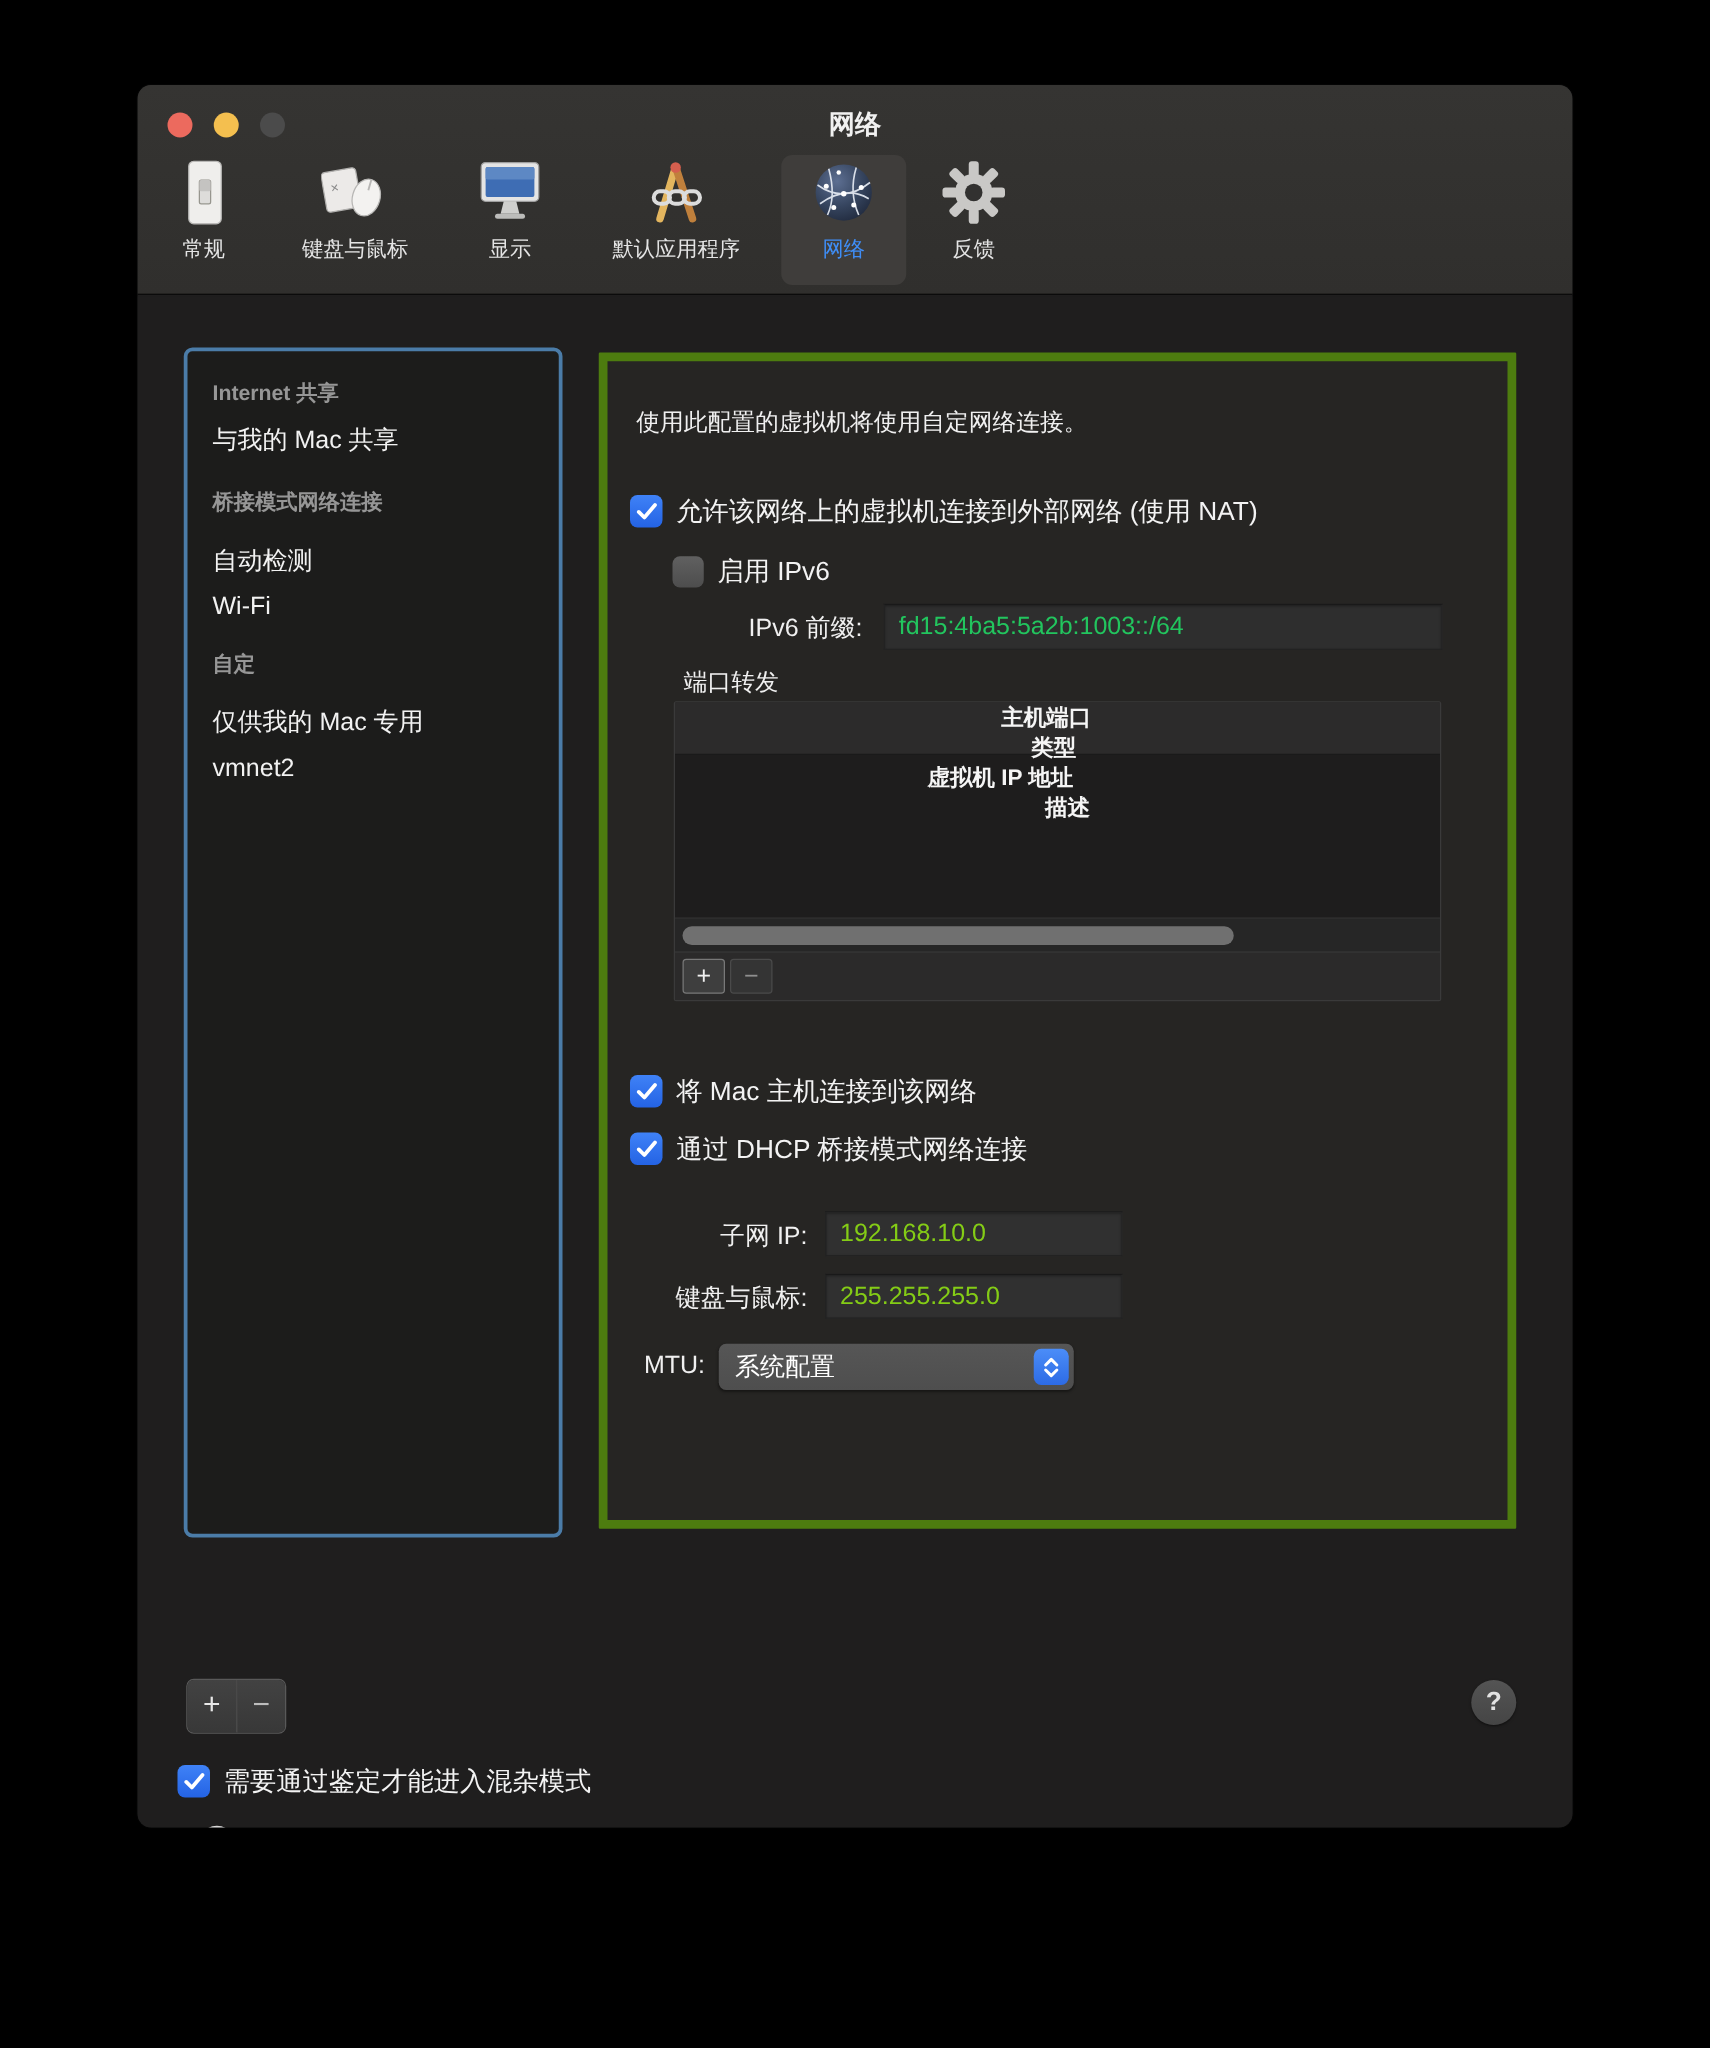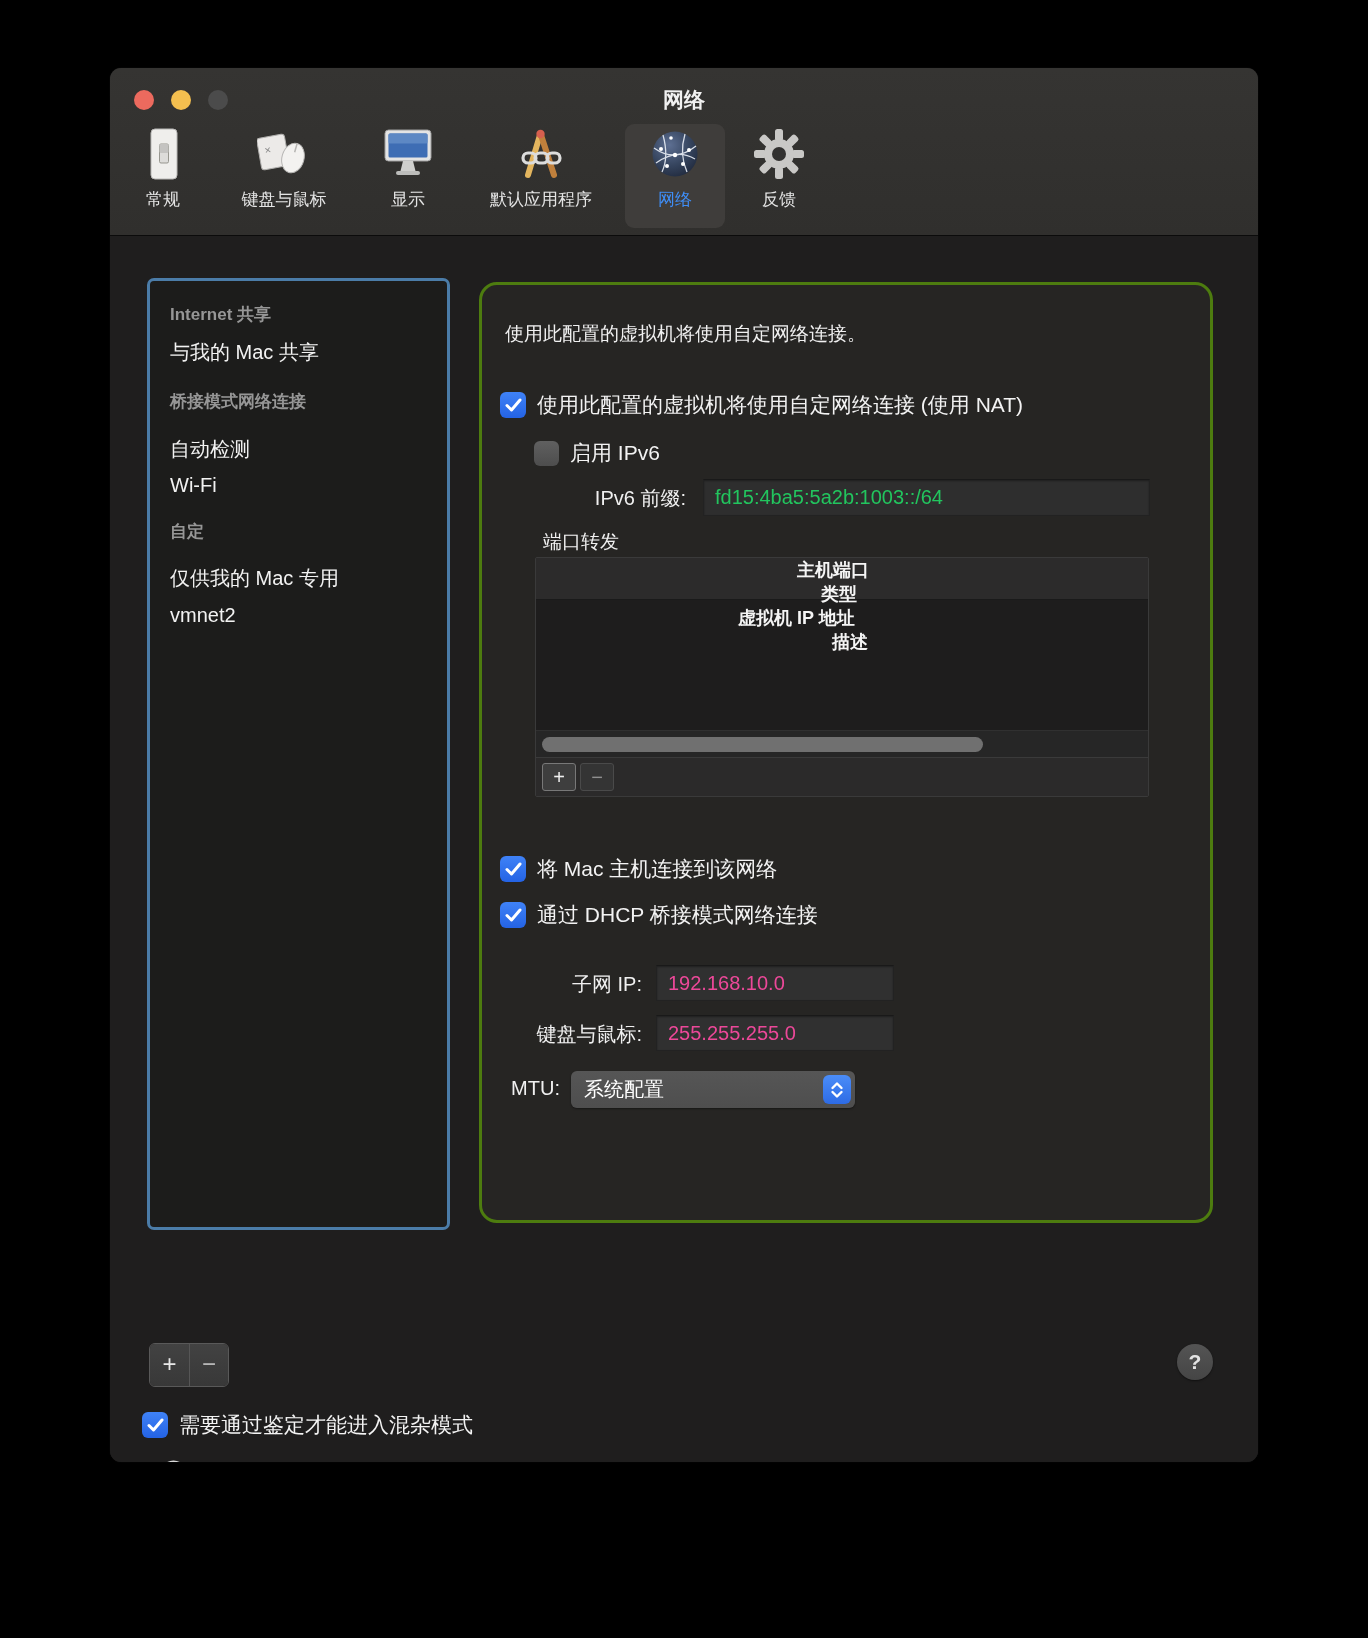--- a/index.html
+++ b/index.html
@@ -39,34 +39,34 @@
   .side-item.selected { background:#2a5cd8; color:#fff; }
 
   .seg-group { position:absolute; left:39px; top:1106px; display:flex;
                border:1px solid #595959; border-radius:6px; overflow:hidden; }
   .seg-btn { width:39px; height:42px; background:linear-gradient(#424242,#383838);
              color:#e8e8e8; font-size:24px; line-height:40px; text-align:center; }
   .seg-btn + .seg-btn { border-left:1px solid #565656; color:#bdbdbd; }
 
   
   .panel { position:absolute; left:369px; top:45px; width:734px; height:941px;
-           background:#262523; border:3px solid #4d7c0f; border-radius:18px; }
+           background:#262523; border:7px solid #4d7c0f; border-radius:1px; }
   .p-abs { position:absolute; }
   .intro { left:23px; top:36px; color:#f0f0f0; font-size:19px; }
 
   .cbrow { display:flex; align-items:center; gap:11px; }
   .cb { width:26px; height:26px; border-radius:6px; flex:0 0 auto;
         background:linear-gradient(#3f82f7,#2463e4); display:flex; align-items:center; justify-content:center; }
   .cb.unchecked { background:linear-gradient(#606060,#4d4d4d); }
   .cb svg { display:block; }
   .cblabel { color:#f3f3f3; font-size:21px; white-space:nowrap; }
 
   .flabel { color:#f0f0f0; font-size:20px; text-align:right; white-space:nowrap; }
   .field { background:#303030; border:1px solid #222; border-top-color:#191919;
-           box-shadow:inset 0 1px 2px rgba(0,0,0,.35); color:#ec4899; font-size:20px;
+           box-shadow:inset 0 1px 2px rgba(0,0,0,.35); color:#84cc16; font-size:20px;
            padding:0 11px; font-family:"Liberation Sans",sans-serif; outline:none; }
   .field.disabled { color:#22c55e; background:#2e2e2e; }
 
   .pf-title { color:#f0f0f0; font-size:19px; }
   .pf-box { background:#1e1e1e; border:1px solid #3a3a3a; border-radius:2px; }
   .pf-head { display:flex; align-items:center; height:42px; background:#2c2b2b; border-bottom:1px solid #1a1a1a;flex-direction:column; }
   .pf-col { color:#f5f5f5; font-size:18px; font-weight:bold; padding-left:16px; white-space:nowrap; }
   .pf-div { width:1px; height:22px; background:#535353; }
   .pf-body { height:130px; background:#1e1d1d; }
   .pf-scroll { height:27px; background:#262626; border-top:1px solid #303030; position:relative; }
@@ -231,21 +231,21 @@
 
     <div class="panel">
       <div class="p-abs intro">使用此配置的虚拟机将使用自定网络连接。</div>
 
       <div class="p-abs cbrow" style="left:18px; top:106px;">
         <span class="cb">
           <svg width="17" height="14" viewBox="0 0 17 14">
                 <path d="M2 7.5 L6.5 12 L15 2" stroke="#fff" stroke-width="3" fill="none" stroke-linecap="round" stroke-linejoin="round"></path>
               </svg>
         </span>
-        <span class="cblabel">使用此配置的虚拟机将使用自定网络连接 (使用 NAT)</span>
+        <span class="cblabel">允许该网络上的虚拟机连接到外部网络 (使用 NAT)</span>
       </div>
 
       <div class="p-abs cbrow" style="left:52px; top:154px;">
         <span class="cb unchecked" style="width:25px;height:25px;"></span>
         <span class="cblabel">启用 IPv6</span>
       </div>
 
       <div class="p-abs flabel" style="left:0; top:200px; width:204px;">IPv6 前缀:</div>
       <input class="p-abs field disabled" style="left: 221px; top: 194px; width: 447px; height: 37px;" disabled="" value="fd15:4ba5:5a2b:1003::/64">
 

